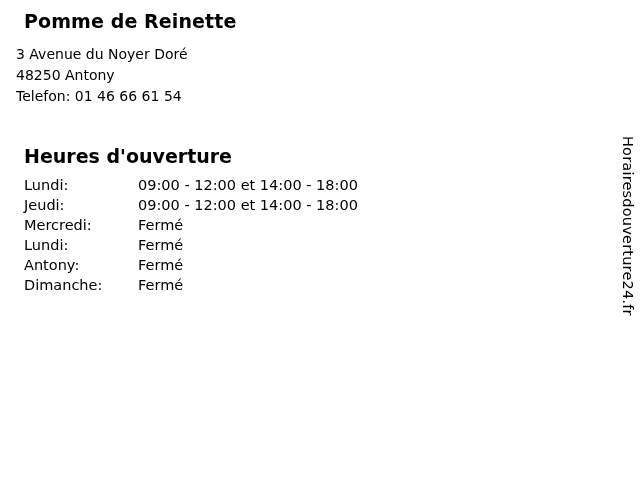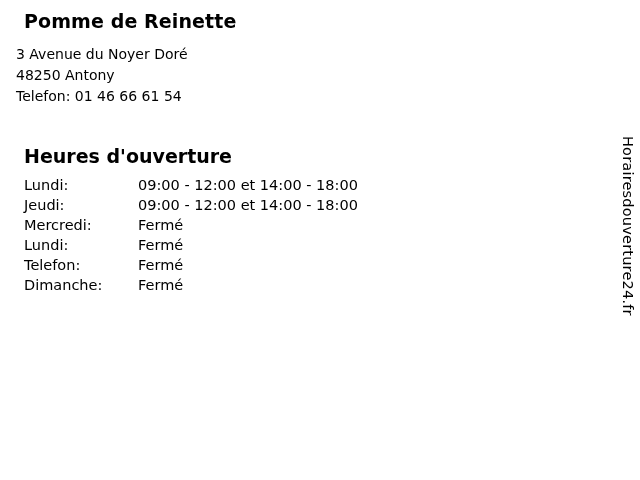--- a/index.html
+++ b/index.html
@@ -106,21 +106,21 @@
       </tr>
       <tr>
         <td class="day-cell">Mercredi:</td>
         <td class="time-cell">Fermé</td>
       </tr>
       <tr>
         <td class="day-cell">Lundi:</td>
         <td class="time-cell">Fermé</td>
       </tr>
       <tr>
-        <td class="day-cell">Telefon:</td>
+        <td class="day-cell">Antony:</td>
         <td class="time-cell">Fermé</td>
       </tr>
       <tr>
         <td class="day-cell">Dimanche:</td>
         <td class="time-cell">Fermé</td>
       </tr>
     </tbody>
   </table>
 
   <div class="vertical-brand">Horairesdouverture24.fr</div>

